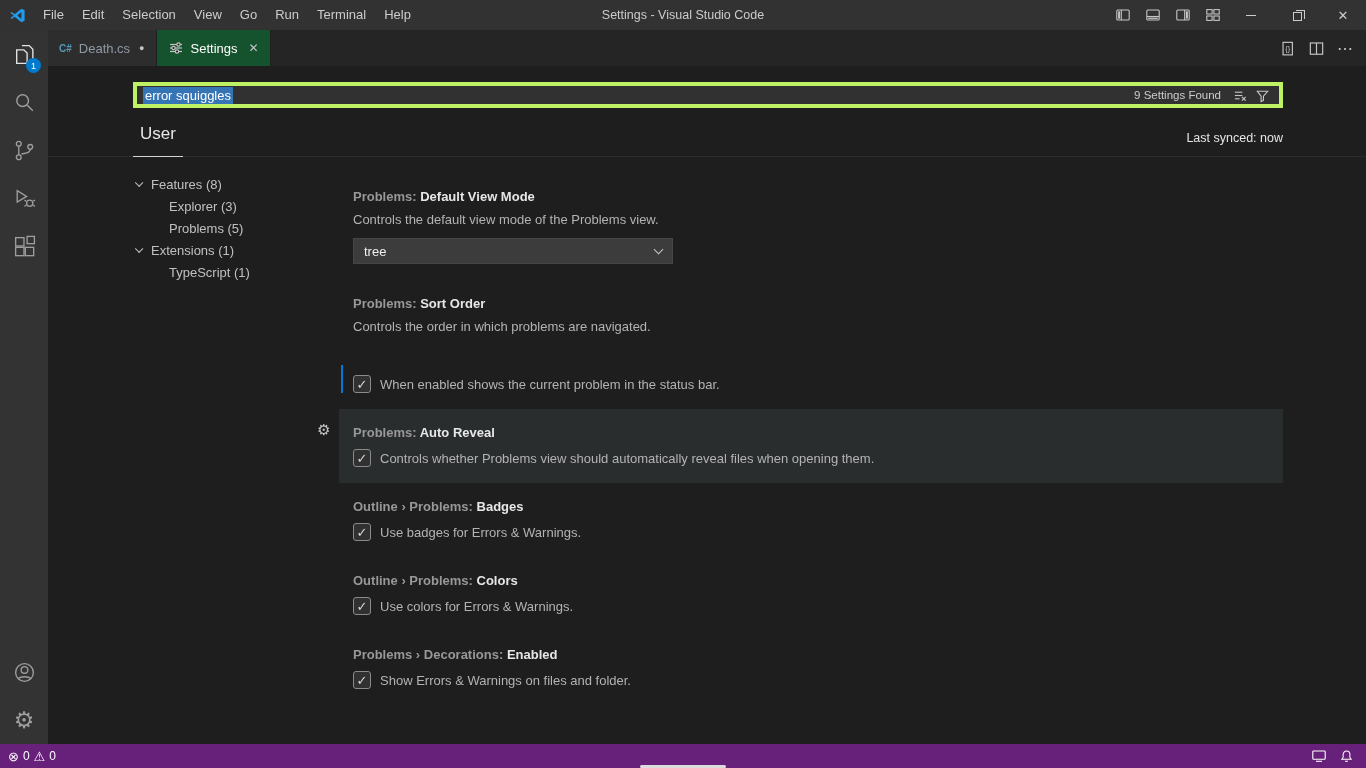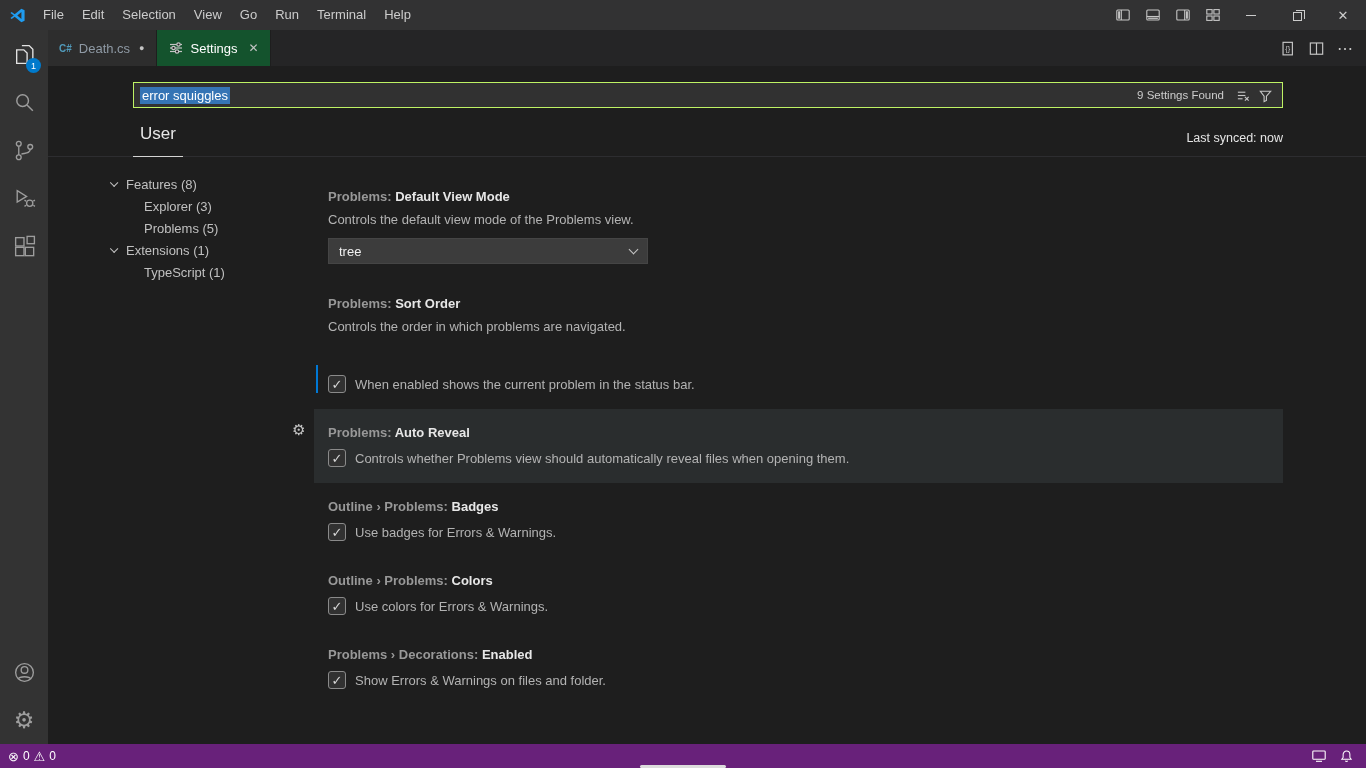--- a/index.html
+++ b/index.html
@@ -43,33 +43,33 @@
   .tab.active { background:#14532d; color:#ffffff; }
   .dirty-dot { font-size:9px; color:#c5c5c5; padding-left:2px; }
   .tab-close { font-size:12px; color:#c5c5c5; padding-left:4px; }
   .csharp-glyph { font-size:10px; font-weight:bold; color:#519aba; }
   .tab-actions { margin-left:auto; display:flex; align-items:center; gap:12px; padding-right:12px; color:#c5c5c5; }
   .more-glyph { font-size:16px; letter-spacing:1px; }
 
   
   .settings-editor { flex:1; display:flex; flex-direction:column; min-height:0; }
   .settings-header { padding:16px 83px 0 85px; }
-  .search-box { height:26px; border:1px solid #bef264; background:#313131; display:flex;
+  .search-box { height:26px; border:4px solid #bef264; background:#313131; display:flex;
                 align-items:center; padding:0 6px; }
   .search-text { flex:1; font-size:13px; color:#ffffff; white-space:nowrap; }
   .search-sel { background:#3574b5; padding:1px 2px; }
   .results-count { font-size:11.5px; color:#cccccc; margin:0 8px; white-space:nowrap; }
   .sb-tool { width:22px; height:20px; display:flex; align-items:center; justify-content:center; color:#c5c5c5; }
   .scope-row { position:relative; display:flex; align-items:flex-end; margin-top:16px; }
   .scope-row::after { content:''; position:absolute; left:-85px; right:-83px; bottom:0; height:1px; background:#2d2d30; }
   .scope-tab { position:relative; z-index:1; font-size:17px; color:#e7e7e7; padding:0 7px 12px 7px;
                border-bottom:1px solid #d4d4d4; }
   .synced { margin-left:auto; font-size:12.5px; color:#e5e5e5; padding-bottom:12px; }
 
-  .settings-body { flex:1; display:flex; padding:16px 83px 0 50px; min-height:0;margin-left:10px; }
+  .settings-body { flex:1; display:flex; padding:16px 83px 0 85px; min-height:0; }
   .toc { flex:0 0 190px; }
   .toc-item { height:22px; display:flex; align-items:center; font-size:13px; color:#c0c0c0; }
   .toc-item .twisty { width:18px; padding-left:3px; display:flex; align-items:center; }
   .toc-item.child { padding-left:36px; }
   .tchev { display:inline-block; width:5.5px; height:5.5px; border-left:1.3px solid #c0c0c0;
            border-bottom:1.3px solid #c0c0c0; transform:rotate(-45deg); margin-top:-3px; }
 
   .settings-list { flex:1; margin-left:16px; }
   .setting-row { position:relative; padding:16px 14px; }
   .setting-row.hovered { background:#2a2d2e; }
@@ -101,20 +101,21 @@
                   width:86px; height:3px; background:#dcdcdc; border-radius:2px; z-index:5; }
 
   svg { display:block; }
 </style>
 </head>
 <body>
 
 <div class="window">
 
   <div class="titlebar">
+    <div class="window-title">Settings - Visual Studio Code</div>
     <div class="logo">
       <svg width="17" height="17" viewBox="0 0 24 24">
         <path fill="#1f9cf0" fill-rule="evenodd" d="M17.5 2.5L22 4.5v15l-4.5 2L8 13.7l-4.2 3.2L2 15.7 6.8 12 2 8.3l1.8-1.2L8 10.3 17.5 2.5zm0 4.7L11.7 12l5.8 4.8V7.2z"></path>
       </svg>
     </div>
     <div class="menus">
       <span class="menu-item">File</span>
       <span class="menu-item">Edit</span>
       <span class="menu-item">Selection</span>
       <span class="menu-item">View</span>

